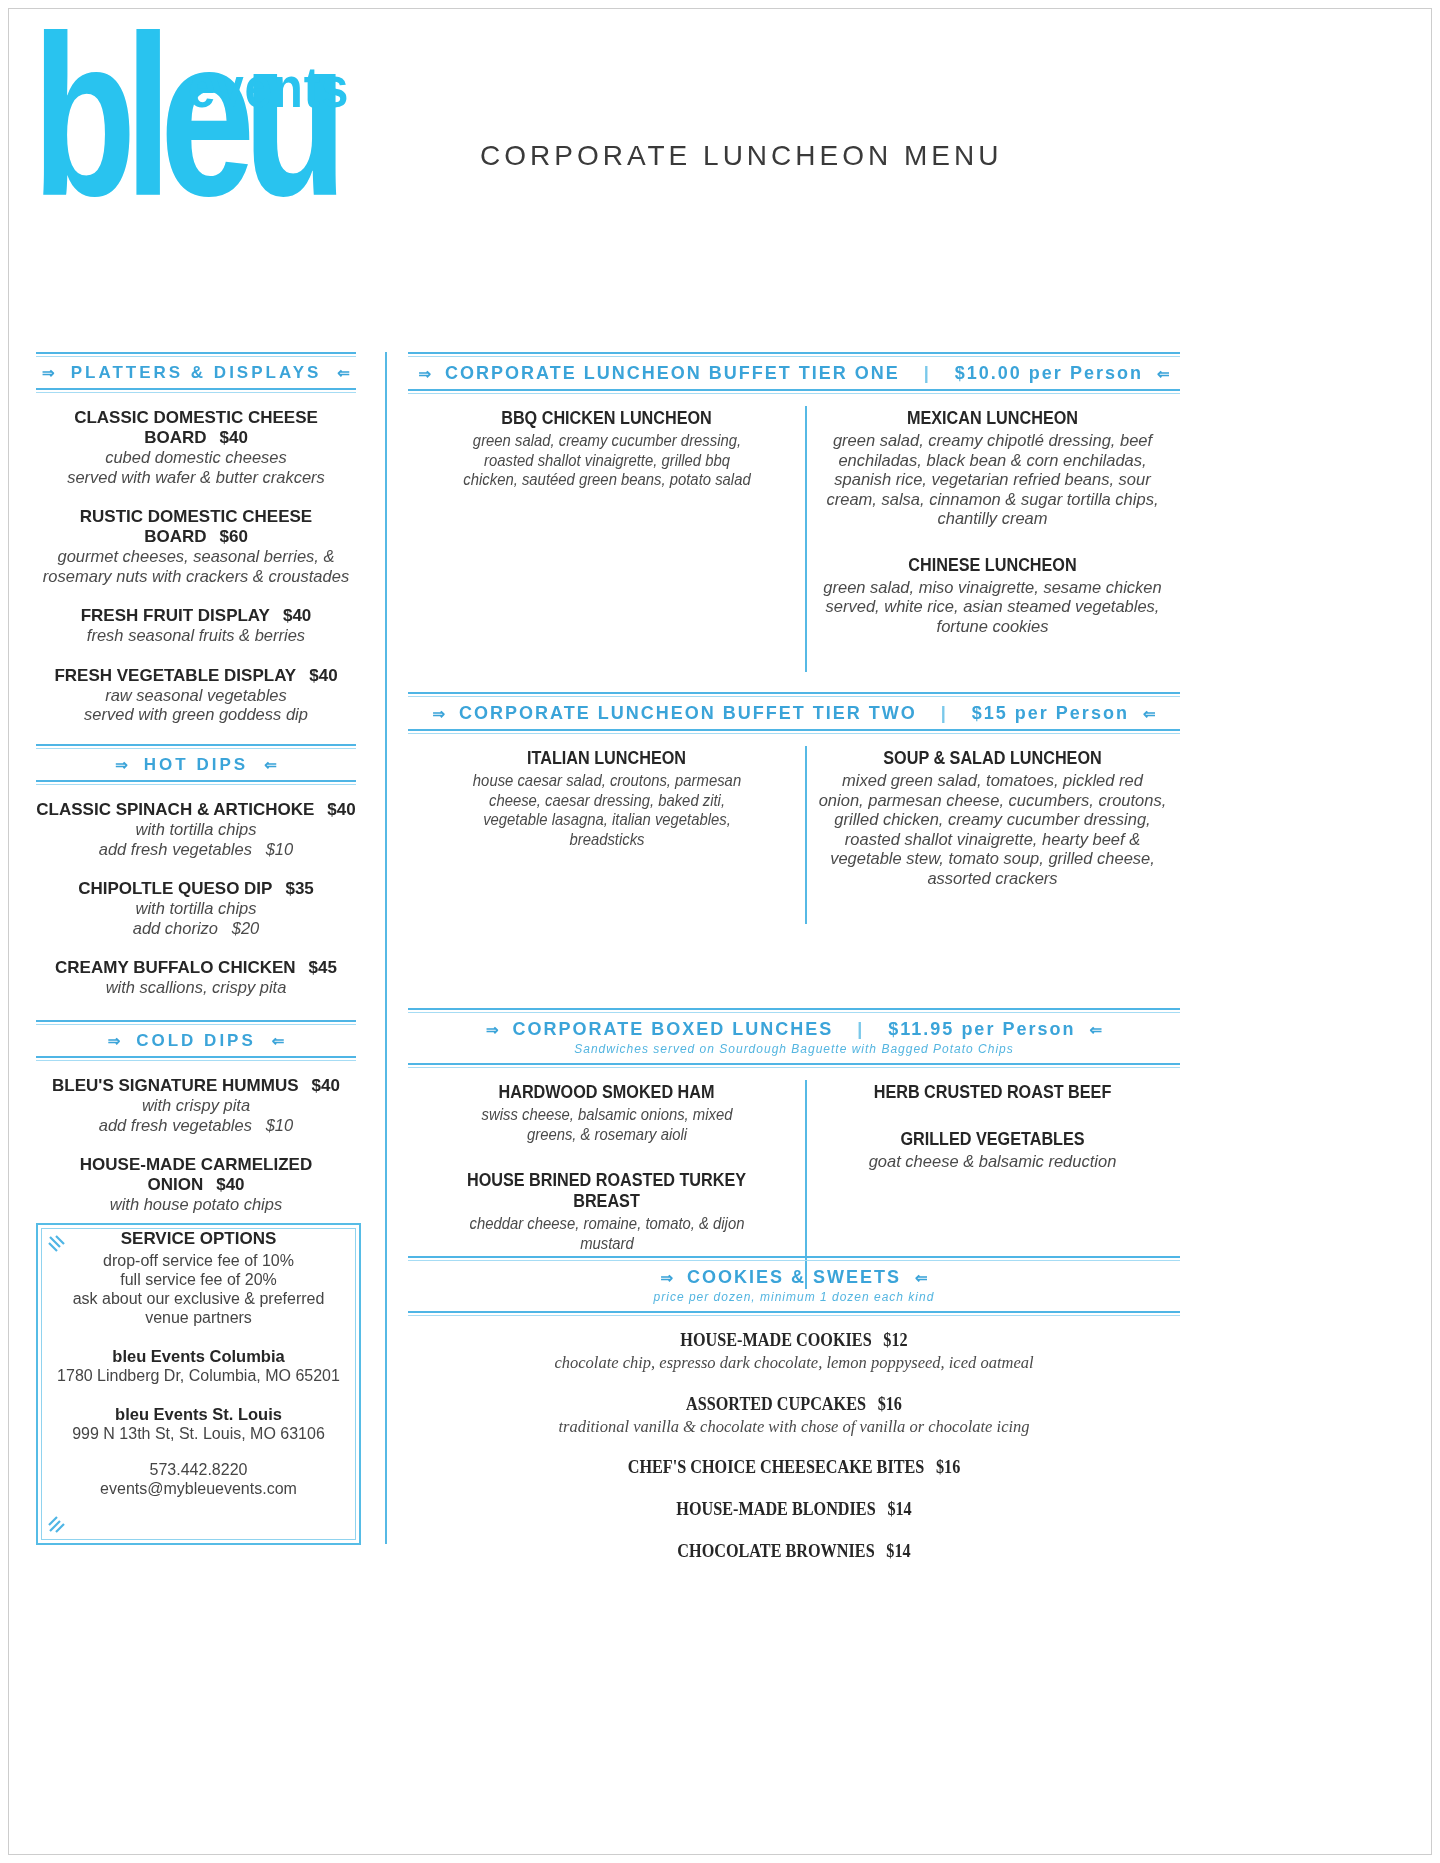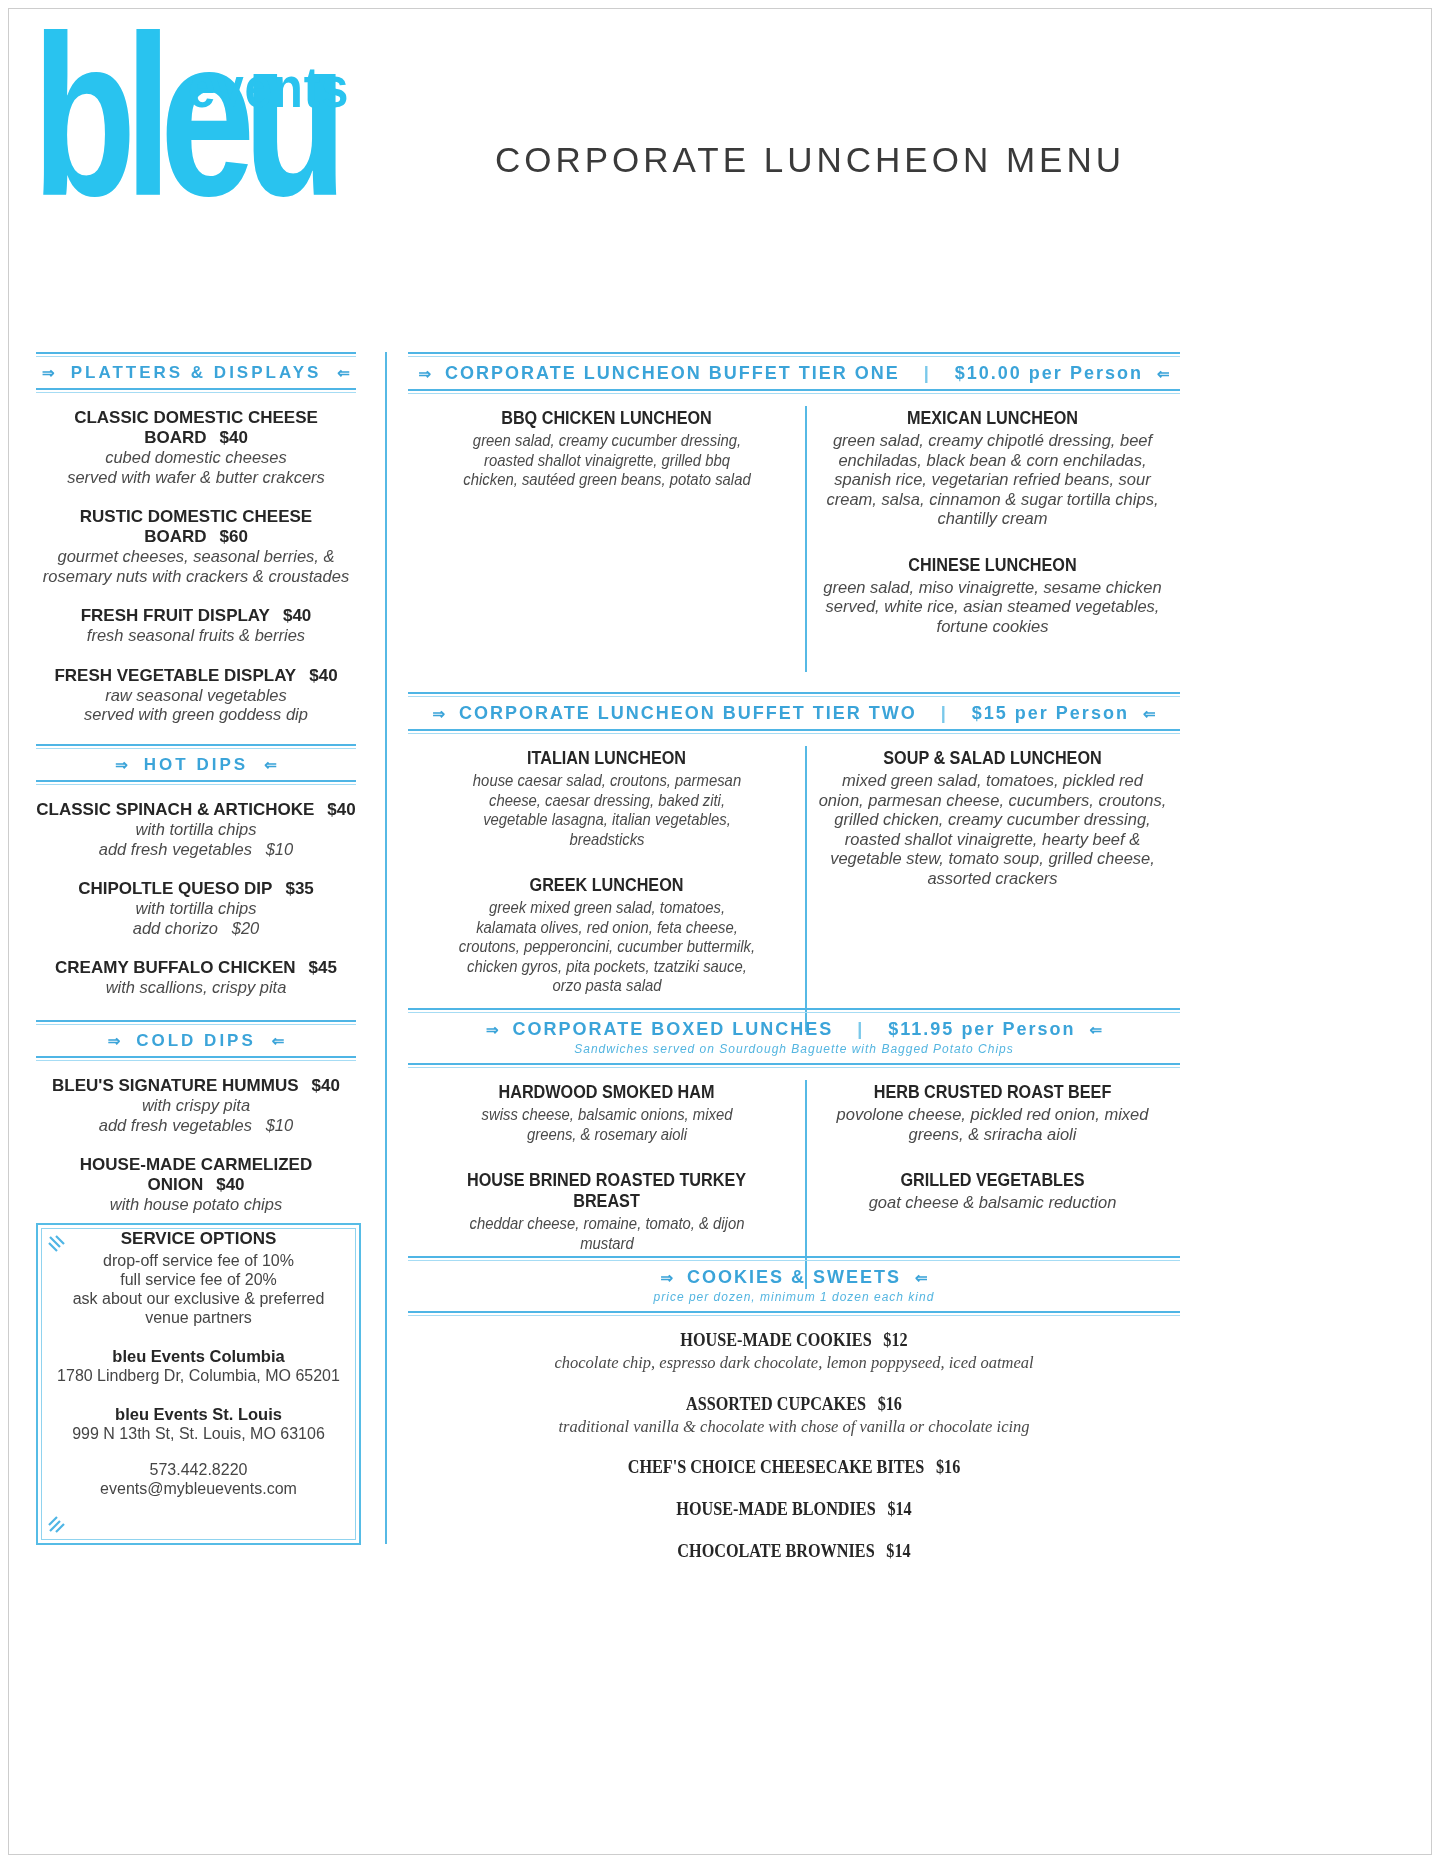--- a/index.html
+++ b/index.html
@@ -28,22 +28,22 @@
   .logo-events {
     position: absolute; left: 150px; top: 16px;
     font-size: 58px; font-weight: bold; line-height: 1;
     letter-spacing: 1px;
     transform: scaleX(.85); transform-origin: 0 0;
   }
 
   
   .menu-title {
     position: absolute; left: 480px; top: 140px; width: 660px;
-    text-align: center; white-space: nowrap;
-    font-size: 35px; font-weight: 400; letter-spacing: 4px; color: #3a3a3a;
+    text-align: left; white-space: nowrap;
+    font-size: 28px; font-weight: 400; letter-spacing: 4px; color: #3a3a3a;
   }
 
   
   .rule { height: 5px; border-top: 2px solid #4fb5e5; border-bottom: 1px solid #a6dcf4; }
   .sec-title {
     display: flex; justify-content: center; align-items: center; gap: 16px;
     padding: 6px 0 5px; color: #3ba4d9; font-weight: bold;
     font-size: 17px; letter-spacing: 3px; white-space: nowrap;
   }
   .rsec .sec-title { font-size: 18px; letter-spacing: 2px; gap: 14px; }
@@ -277,24 +277,20 @@
         <span class="arr">⇐</span>
       </div>
       <div class="rule"></div>
     </header>
     <div class="cols">
       <div class="col col0">
         <div class="r-item">
           <div class="r-name narrow">ITALIAN LUNCHEON</div>
           <div class="desc narrow">house caesar salad, croutons, parmesan cheese, caesar dressing, baked ziti, vegetable lasagna, italian vegetables, breadsticks</div>
         </div>
-        <div class="r-item">
-          <div class="r-name narrow">GREEK LUNCHEON</div>
-          <div class="desc narrow">greek mixed green salad, tomatoes, kalamata olives, red onion, feta cheese, croutons, pepperoncini, cucumber buttermilk, chicken gyros, pita pockets, tzatziki sauce, orzo pasta salad</div>
-        </div>
       </div>
       <div class="col col1">
         <div class="r-item">
           <div class="r-name narrow">SOUP &amp; SALAD LUNCHEON</div>
           <div class="desc">mixed green salad, tomatoes, pickled red onion, parmesan cheese, cucumbers, croutons, grilled chicken, creamy cucumber dressing, roasted shallot vinaigrette, hearty beef &amp; vegetable stew, tomato soup, grilled cheese, assorted crackers</div>
         </div>
       </div>
     </div>
   </section>
 
@@ -318,21 +314,20 @@
           <div class="desc narrow">swiss cheese, balsamic onions, mixed greens, &amp; rosemary aioli</div>
         </div>
         <div class="r-item">
           <div class="r-name narrow">HOUSE BRINED ROASTED TURKEY BREAST</div>
           <div class="desc narrow">cheddar cheese, romaine, tomato, &amp; dijon mustard</div>
         </div>
       </div>
       <div class="col col1">
         <div class="r-item">
           <div class="r-name narrow">HERB CRUSTED ROAST BEEF</div>
-          <div class="desc">povolone cheese, pickled red onion, mixed greens, &amp; sriracha aioli</div>
         </div>
         <div class="r-item">
           <div class="r-name narrow">GRILLED VEGETABLES</div>
           <div class="desc">goat cheese &amp; balsamic reduction</div>
         </div>
       </div>
     </div>
   </section>
 
   <section class="rsec" style="top:1256px">

